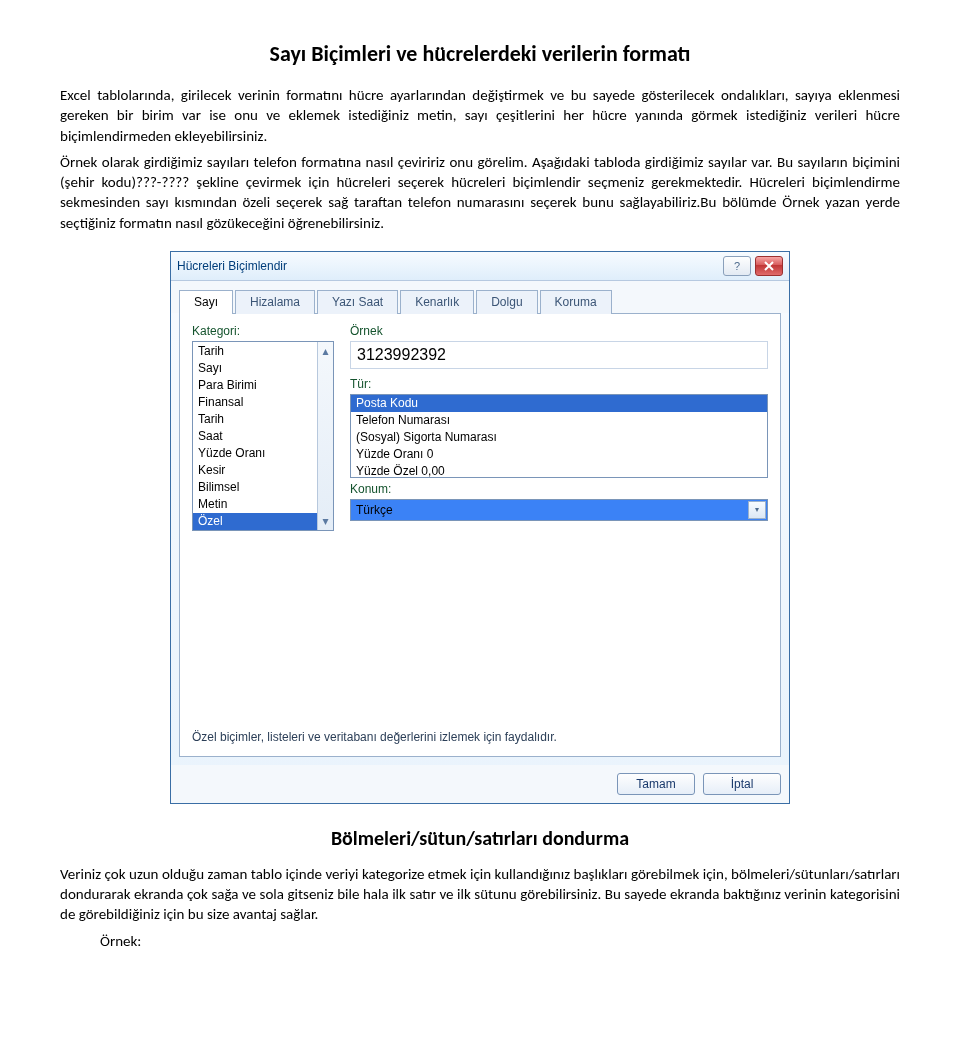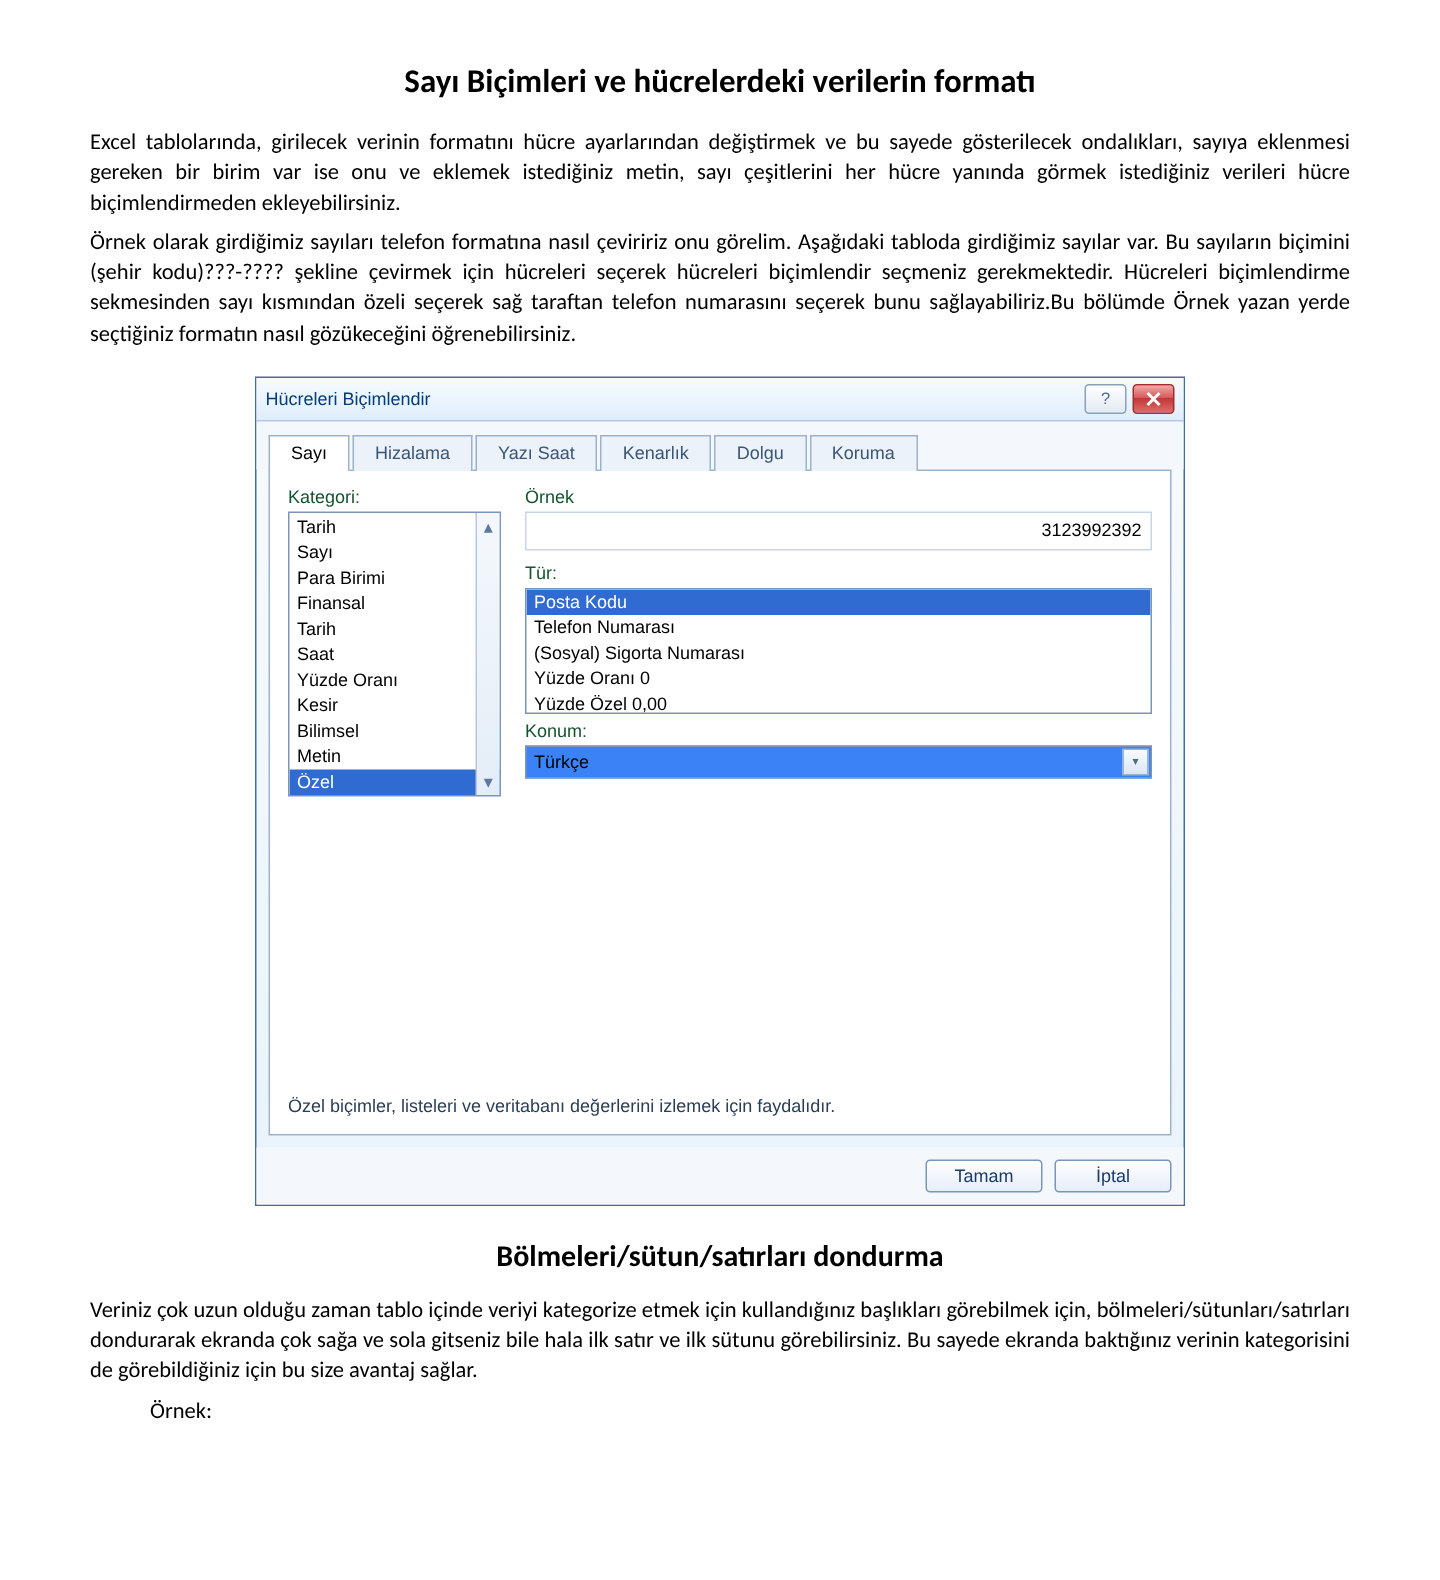--- a/index.html
+++ b/index.html
@@ -150,22 +150,21 @@
   .list-item.selected {
     background: #2f6bd0;
     color: #fff;
   }
   .right-col { flex: 1; }
   .sample-box {
     border: 1px solid #c8d5e6;
     padding: 4px 6px;
     margin-bottom: 8px;
     min-height: 16px;
-    font-size: 12px;
-    text-align: right;
+    font-size: 16px;
   }
   .combo {
     position: relative;
   }
   .combo-field {
     border: 1px solid #7a95b8;
     background: #3b82f6;
     padding: 2px 20px 2px 5px;
     font-size: 12px;
     height: 16px;

